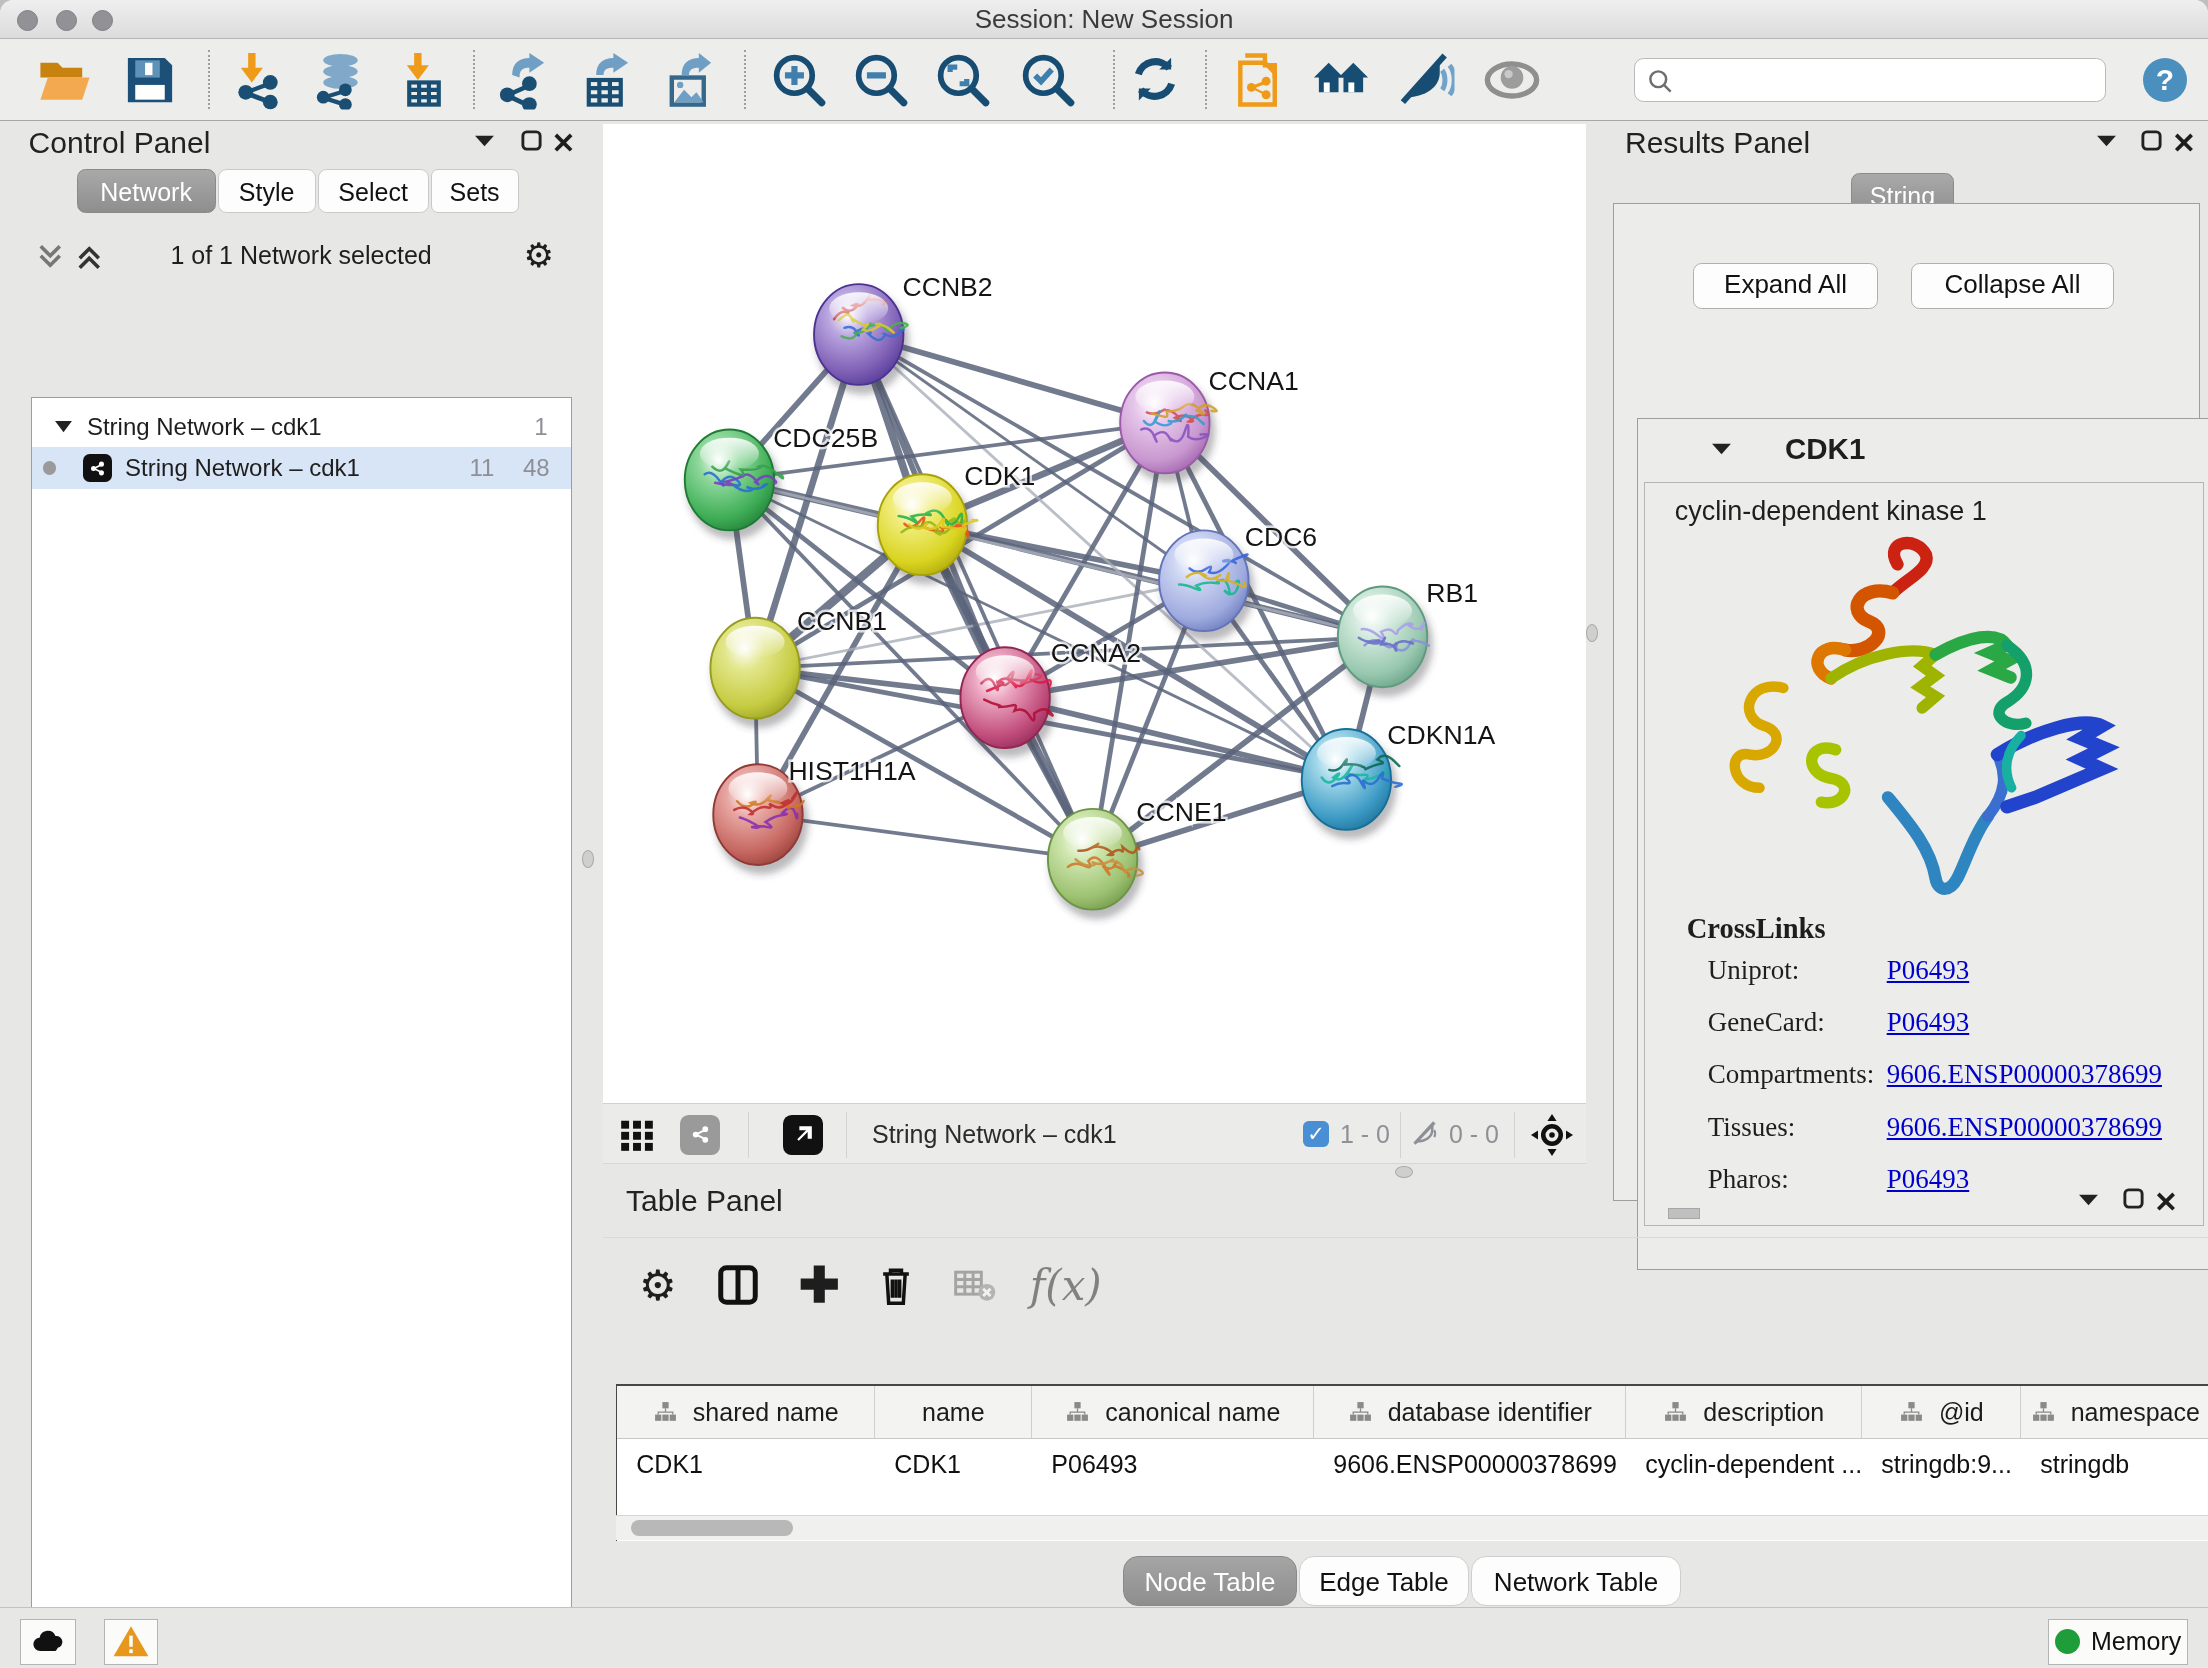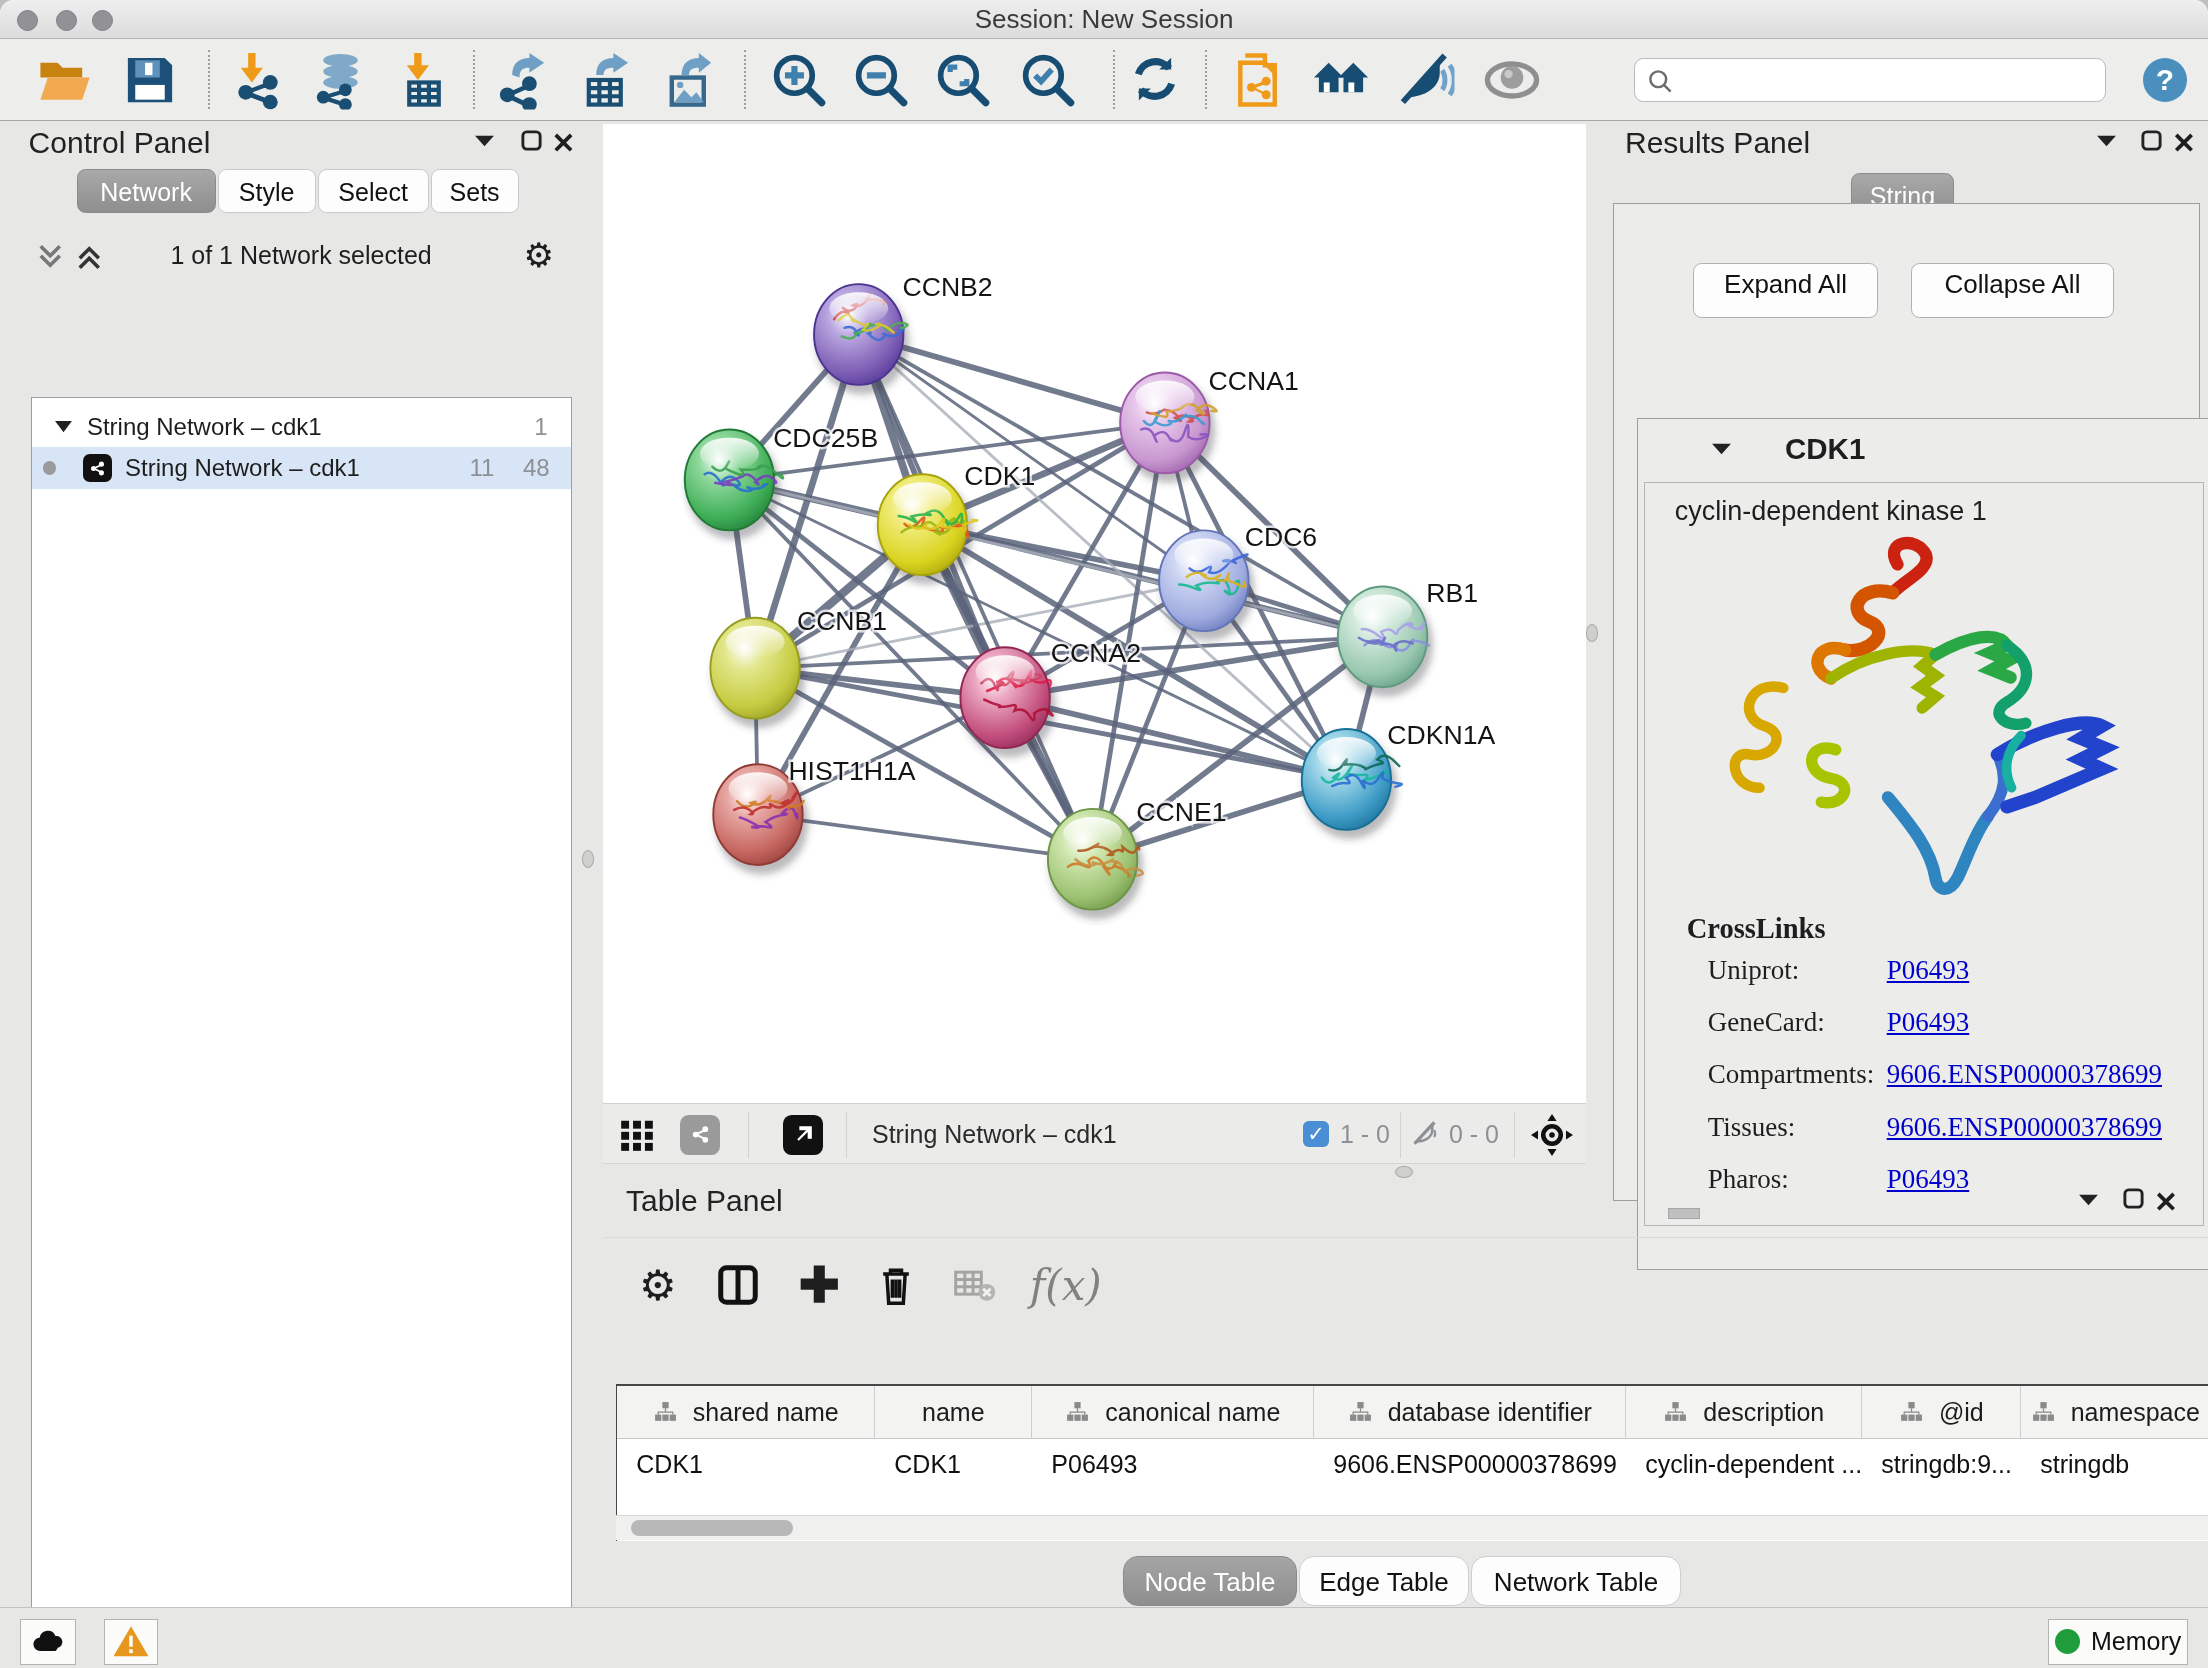--- a/index.html
+++ b/index.html
@@ -47,21 +47,21 @@
   .nf-gray{color:#8d9095;}
   .blackbadge{position:absolute;width:40px;height:40px;border-radius:8.6px;background:#111;
     display:flex;align-items:center;justify-content:center;top:10.5px;}
   .graybadge{background:#9a9a9a;}
   .split-dot{position:absolute;width:12.4px;height:18px;border-radius:50%;
     background:#cfcfcd;border:1px solid #a9a9a9;}
   
   #results-panel{left:1598px;top:121px;width:611px;height:1547px;}
   #rp-outer{position:absolute;left:15px;top:82px;width:587px;height:998px;
     border:1.9px solid #9e9e9e;background:#ececea;}
-  .btn{position:absolute;height:55px;background:#fdfdfd;border:1.9px solid #b0b0b0;border-radius:8.6px;
+  .btn{position:absolute;height:46px;background:#fdfdfd;border:1.9px solid #b0b0b0;border-radius:8.6px;
     font-size:26px;text-align:center;line-height:41px;color:#111;}
   #rp-inner1{position:absolute;left:23px;top:214px;width:575px;height:852px;
     border:1.9px solid #9e9e9e;background:#ececea;}
   #rp-inner2{position:absolute;left:5.7px;top:63px;width:560px;height:744px;
     border:1px solid #b5b5b5;background:#ececea;}
   .serif{font-family:"Liberation Serif",serif;}
   .xlink{color:#0000cc;text-decoration:underline;}
   .xl-row{position:absolute;left:0;width:100%;height:52px;font-size:27px;}
   
   #table-panel{left:603px;top:1176px;width:1605px;height:432px;}
@@ -281,21 +281,21 @@
       <svg width="23" height="23" viewBox="0 0 24 24">
           <rect x="3" y="3" width="18" height="18" rx="4" fill="none" stroke="#222" stroke-width="3"></rect>
         </svg>
       </div>
     <div class="abs" style="left:544px;top:5.7px;font-size:28.5px;font-weight:bold">✕</div>
 
     <div id="cp-tabs">
         <div class="tab active" style="left: 69px; width: 139px; top: 48px;">Network</div>
         <div class="tab" style="left: 210px; width: 98px; top: 48px;">Style</div>
         <div class="tab" style="left: 310px; width: 111px; top: 48px;">Select</div>
-        <div class="tab" style="left: 423px; width: 88px; top: 48px;">Sets</div>
+        <div class="tab" style="left: 423px; width: 88px; top: 48px; border-radius: 7px;">Sets</div>
       </div>
 
     <div class="abs" style="left:28.5px;top:120px">
       <svg width="28.5" height="32" viewBox="0 0 24 26">
           <g fill="none" stroke="#777" stroke-width="3">
             <path d="M4 4l8 8 8-8"></path>
             <path d="M4 12l8 8 8-8"></path>
           </g>
         </svg>
       </div>

